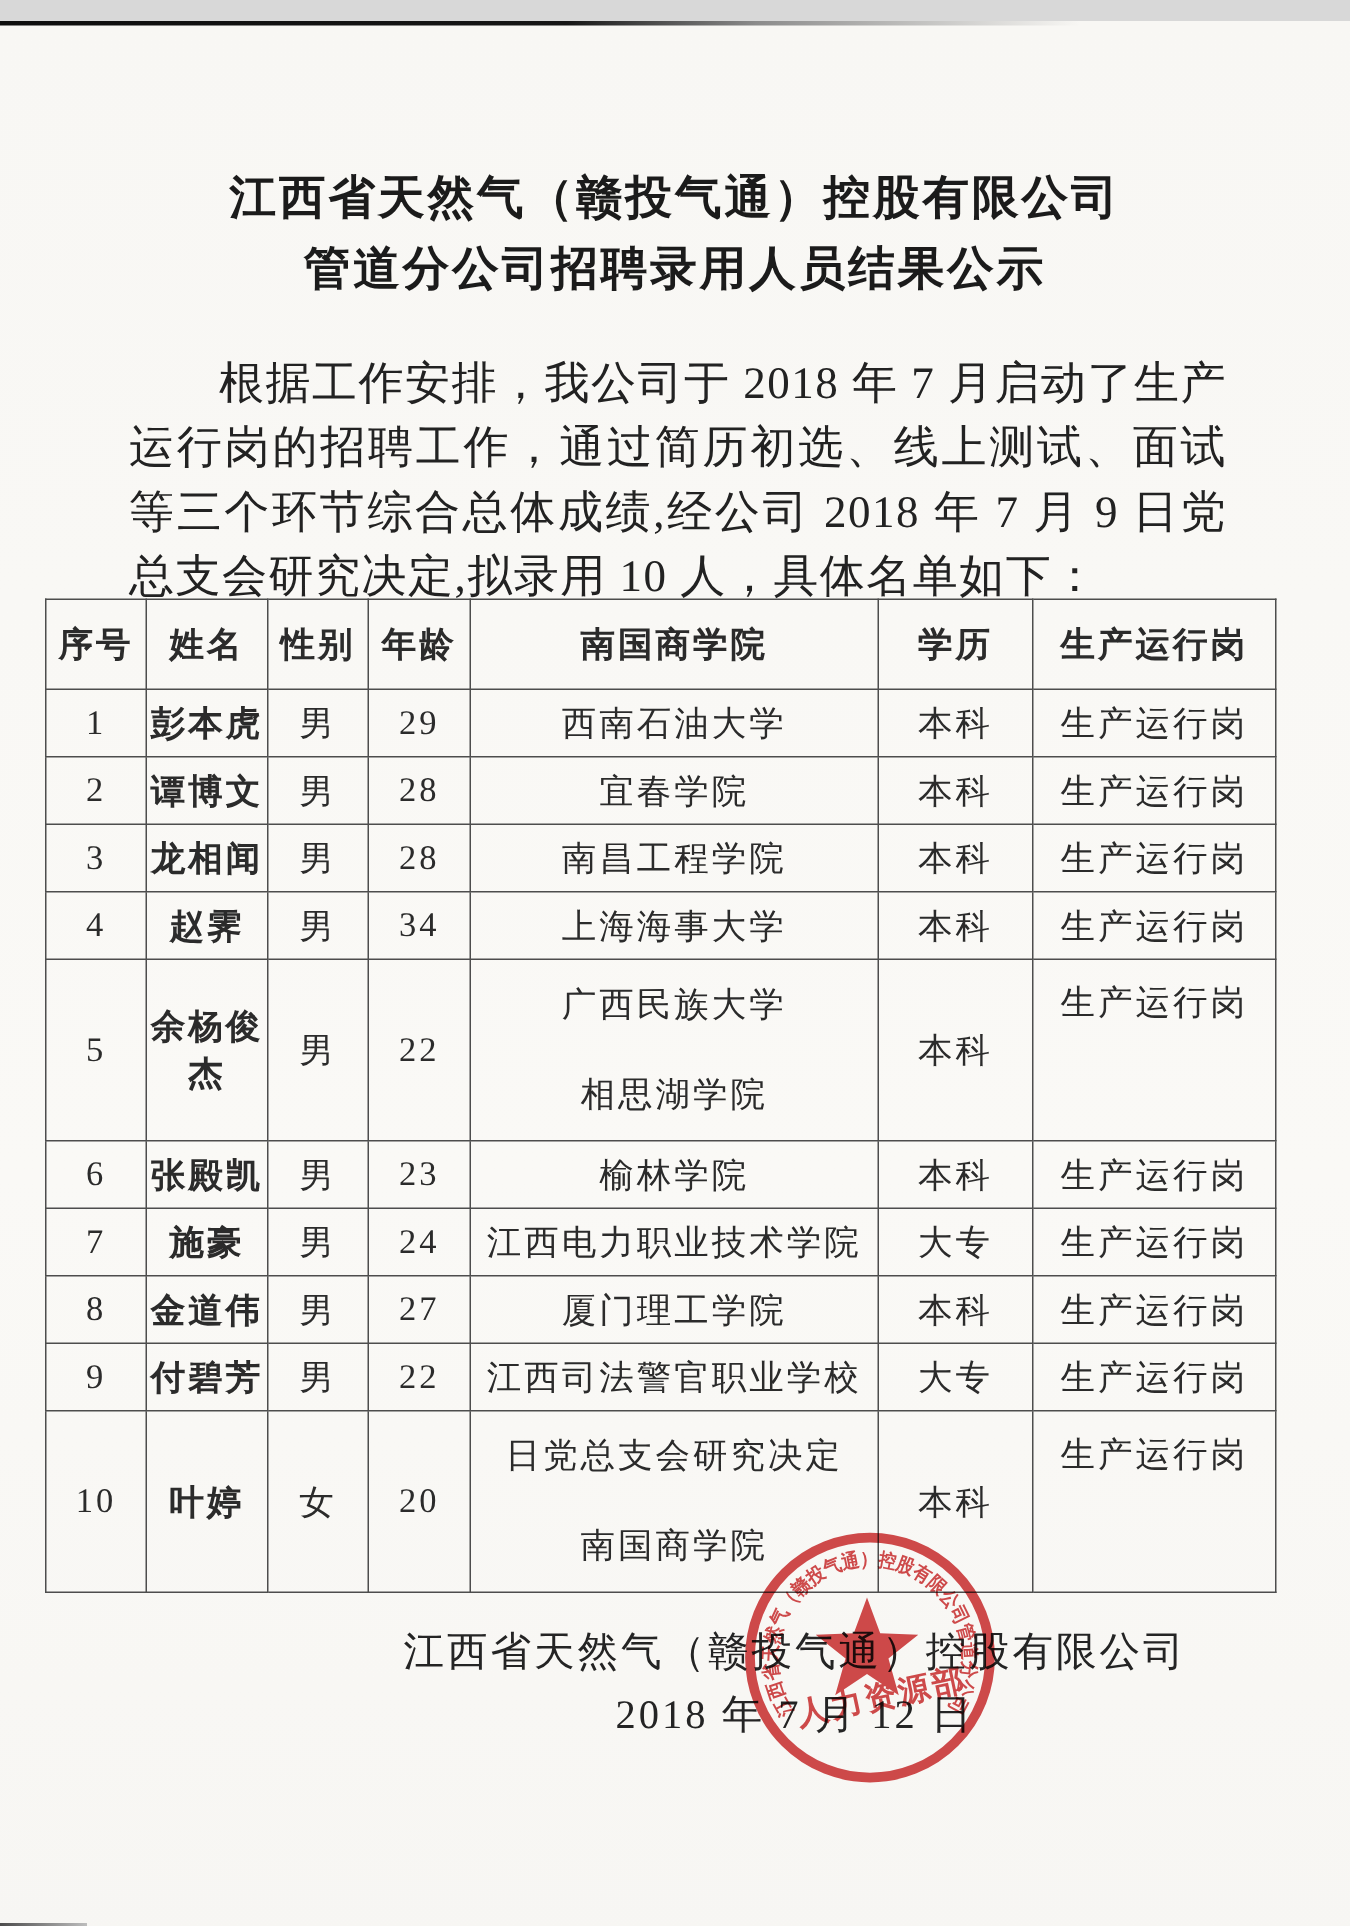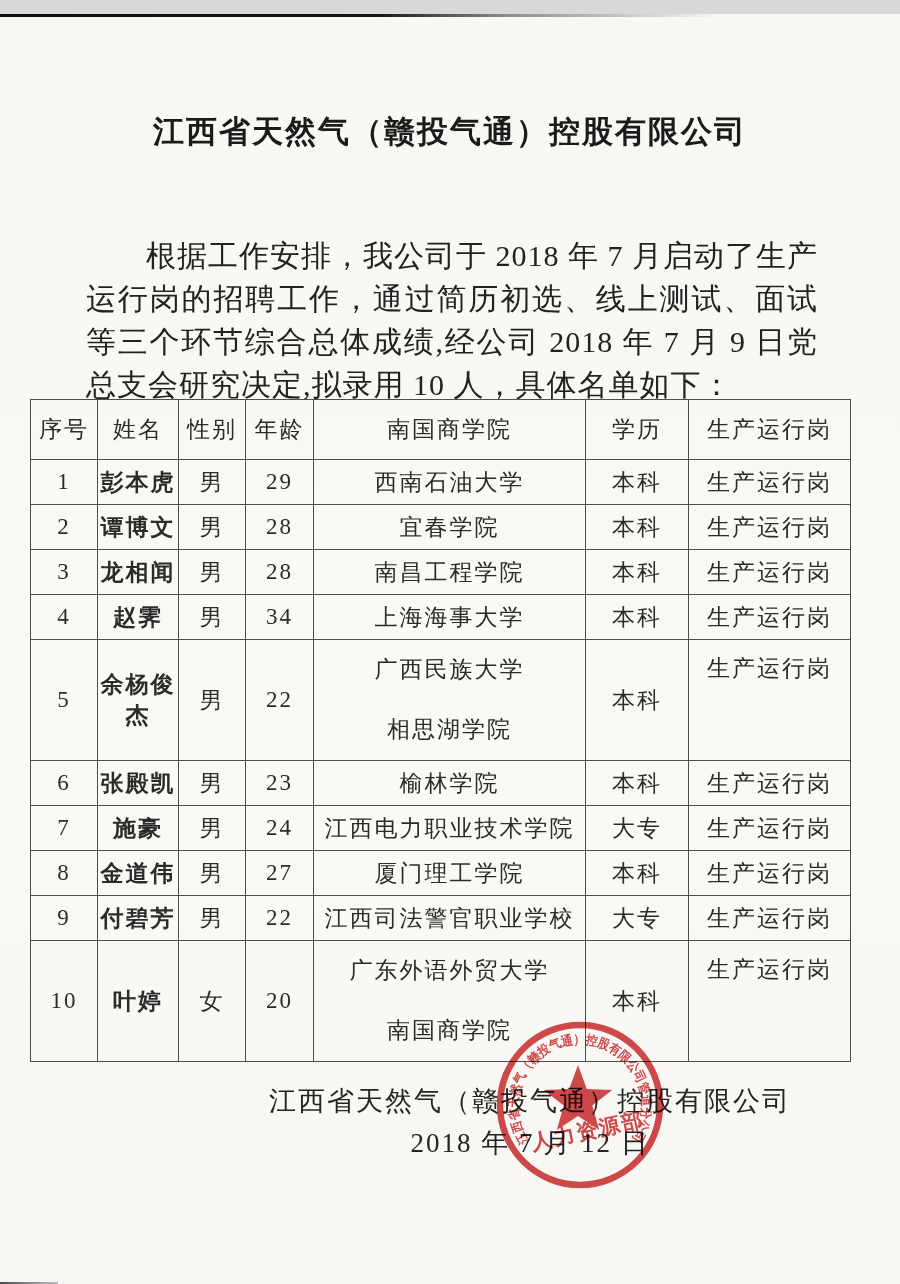--- a/index.html
+++ b/index.html
@@ -29,21 +29,21 @@
   }
   table.roster{
     position:absolute;top:385px;left:30px;width:820px;
     border-collapse:collapse;table-layout:fixed;
   }
   .roster th,.roster td{
     border:1.5px solid #4d4d4d;text-align:center;vertical-align:middle;
     font-weight:normal;font-size:23px;color:#2b2b2b;
     white-space:pre-line;padding:0 2px;letter-spacing:2px;
   }
-  .roster thead th{height:59px;}
+  .roster thead th{height:59px;font-weight:bold;}
   .roster td{height:44px;}
   .roster tr.tall td{height:96px;}
   .roster tr.tall td:nth-child(5){line-height:60px;}
   .roster tr.tall td:nth-child(7){vertical-align:top;padding-top:13px;}
   .roster td:nth-child(2){line-height:31px;font-weight:bold;}
   .signature{
     position:absolute;top:1066px;left:160px;width:740px;
     text-align:center;font-size:27px;line-height:42px;letter-spacing:2px;color:#242424;
   }
   .seal{
@@ -53,20 +53,21 @@
 </style>
 </head>
 <body>
 
 <div class="page">
   <div class="scan-top-line"></div>
   <div class="scan-bottom-dash"></div>
 
   <div class="doc-title">
     <div>江西省天然气（赣投气通）控股有限公司</div>
+    <div>管道分公司招聘录用人员结果公示</div>
   </div>
 
   <div class="intro">根据工作安排，我公司于 2018 年 7 月启动了生产运行岗的招聘工作，通过简历初选、线上测试、面试等三个环节综合总体成绩,经公司 2018 年 7 月 9 日党总支会研究决定,拟录用 10 人，具体名单如下：</div>
 
   <table class="roster">
     <colgroup>
       <col style="width:67px">
         <col style="width:81px">
         <col style="width:67px">
       <col style="width:68px">
@@ -166,21 +167,21 @@
           <td>22</td>
           <td>江西司法警官职业学校</td>
           <td>大专</td>
           <td>生产运行岗</td>
         </tr>
         <tr class="tall">
           <td>10</td>
           <td>叶婷</td>
           <td>女</td>
           <td>20</td>
-          <td>广东外语外贸大学
+          <td>日党总支会研究决定
 南国商学院</td>
           <td>本科</td>
           <td>生产运行岗</td>
         </tr>
       </tbody>
   </table>
 
   <div class="signature">
     <div>江西省天然气（赣投气通）控股有限公司</div>
     <div>2018 年 7 月 12 日</div>

